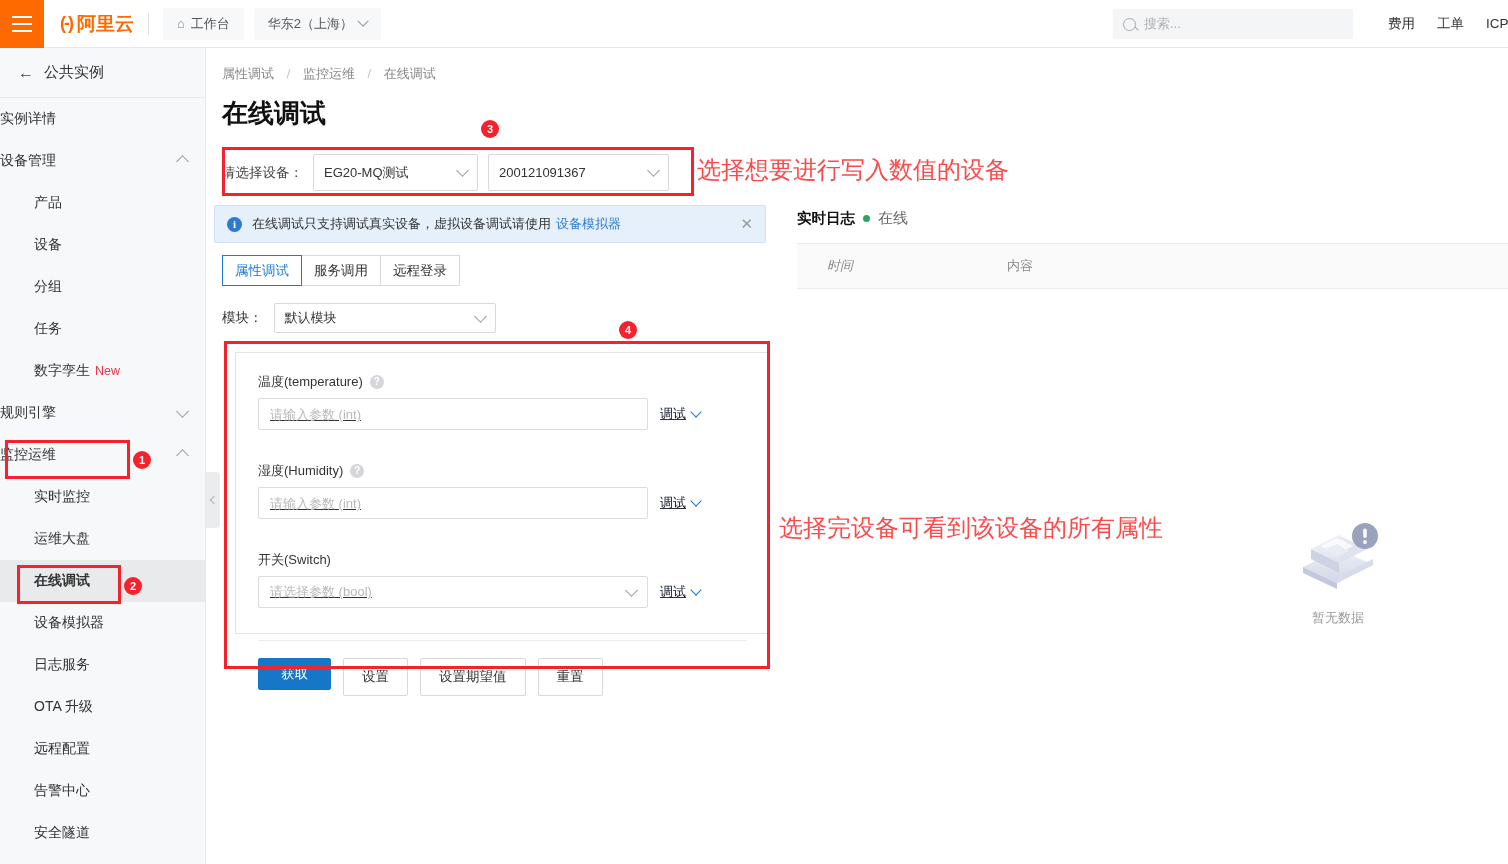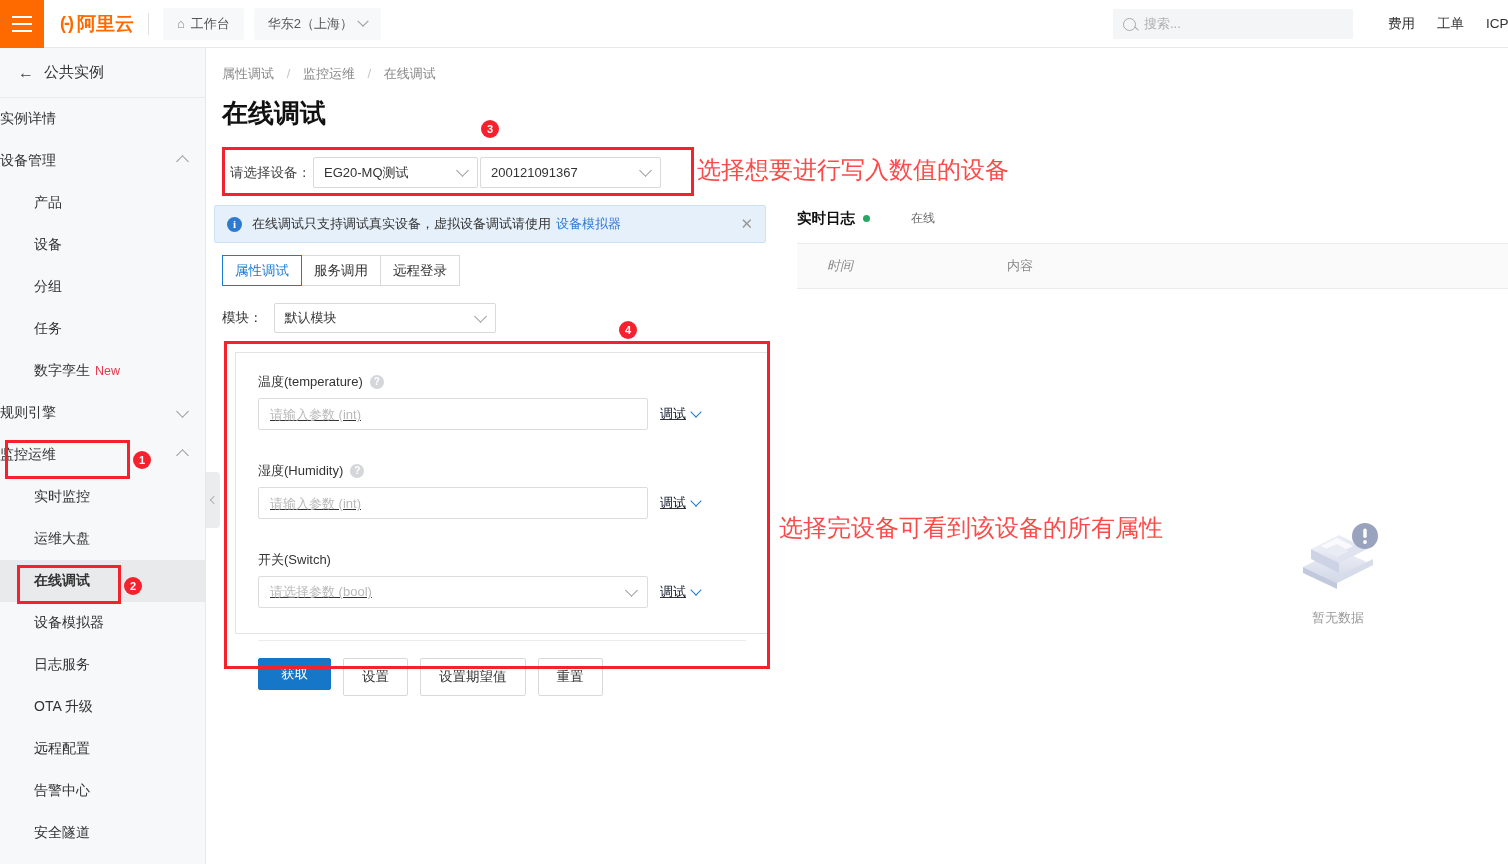--- a/index.html
+++ b/index.html
@@ -115,25 +115,25 @@
   }
   .breadcrumb .crumb { cursor: pointer; }
   .breadcrumb .sep { margin: 0 9px; color: #c4c4c4; }
   .page-title {
     position: absolute; left: 16px; top: 48px; font-size: 26px; font-weight: bold; color: #111;
   }
 
   
   .dev-row {
     position: absolute; left: 16px; top: 100px; width: 472px; height: 49px;
-    display: flex; align-items: center; padding-left: 8px; gap: 2px;
+    display: flex; align-items: center; padding-left: 0; gap: 10px;
   }
   .dev-label { font-size: 13.5px; color: #444; white-space: nowrap; }
   .sel {
-    height: 31px; background: #fff; border: 1px solid #d9d9d9; border-radius: 2px;
+    height: 37px; background: #fff; border: 1px solid #d9d9d9; border-radius: 2px;
     display: flex; align-items: center; padding: 0 10px; font-size: 13px; color: #333;
     cursor: pointer;
   }
   .sel .val { flex: 1; }
   .sel-arrow {
     width: 9px; height: 9px; border-right: 1.3px solid #999; border-bottom: 1.3px solid #999;
     transform: rotate(45deg); margin-left: 8px; margin-top: -4px; flex: 0 0 9px;
   }
   .sel-product { width: 165px; }
   .sel-device { width: 181px; }
@@ -229,21 +229,21 @@
     font-family: "Liberation Sans", sans-serif;
   }
   .btn.primary { background: #1677c9; border-color: #1677c9; color: #fff; padding: 0 22px; }
 
   
   .log-title {
     position: absolute; left: 797px; top: 209px; display: flex; align-items: center; gap: 8px;
   }
   .log-title .t { font-size: 14.5px; font-weight: bold; color: #111; }
   .dot { width: 7px; height: 7px; border-radius: 50%; background: #27a862; }
-  .log-status { font-size: 12px; color: #666; margin-left: 33px; }
+  .log-status { font-size: 15px; color: #666; }
   .log-table {
     position: absolute; left: 797px; top: 243px; width: 711px; height: 46px;
     background: #fafafa; border-top: 1px solid #ebebeb; border-bottom: 1px solid #ebebeb;
     display: flex; align-items: center; font-size: 13px; color: #888;
   }
   .th-time { margin-left: 30px; width: 180px; font-style: italic; }
   .th-content { }
   .empty-state {
     position: absolute; left: 1273px; top: 515px; width: 130px;
     display: flex; flex-direction: column; align-items: center;

